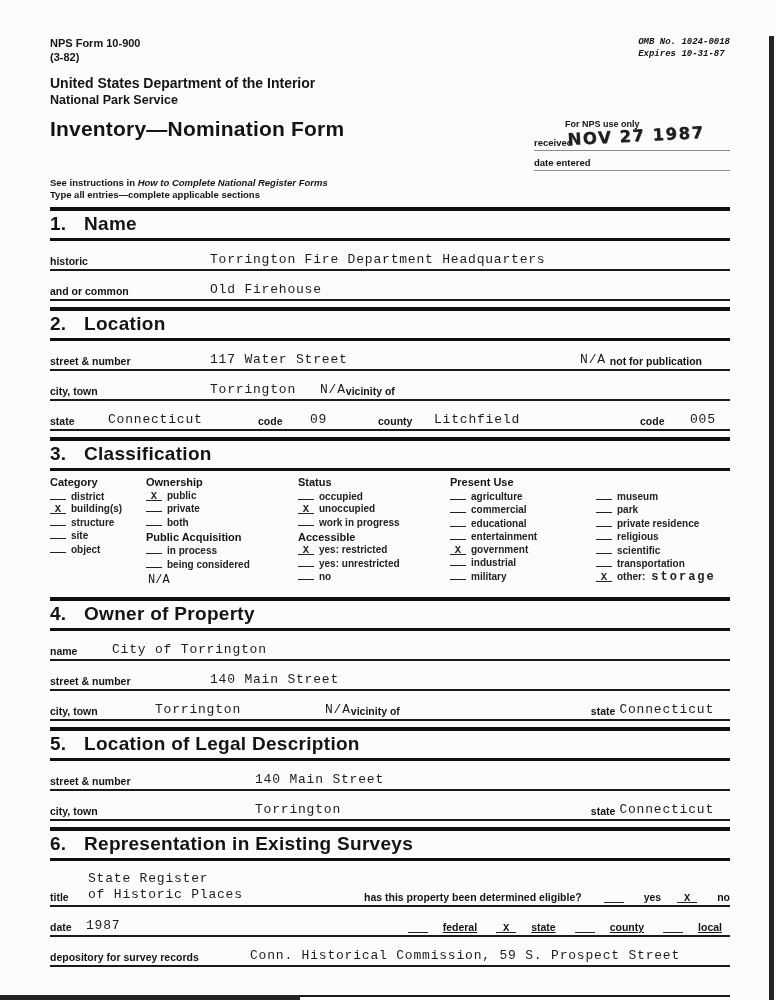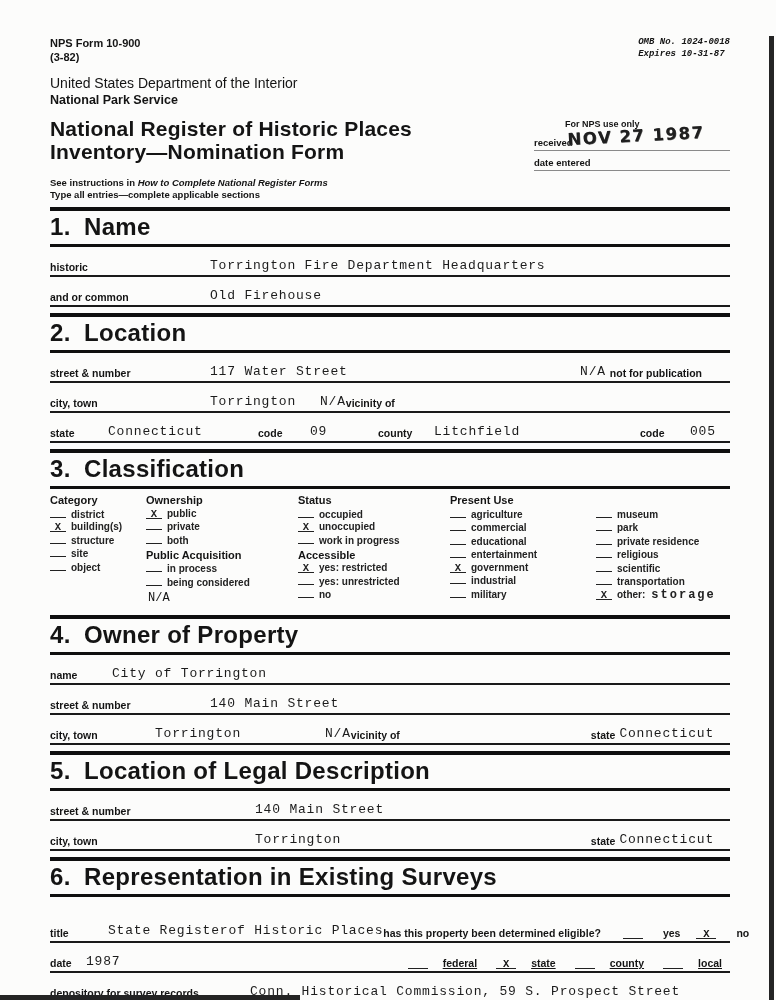--- a/index.html
+++ b/index.html
@@ -4,38 +4,38 @@
 <style>
   * { margin:0; padding:0; box-sizing:border-box; }
   body { background:#9a9a9a; font-family:"Liberation Sans", sans-serif; }
   .page { width:776px; height:1000px; background:#fcfcfb; position:relative; overflow:hidden; color:#141414; margin:0 auto; }
   .content { position:relative; padding:36px 46px 0 50px; }
 
   .toprow { display:flex; justify-content:space-between; align-items:flex-start; }
   .formno { font-size:11px; font-weight:bold; line-height:1.3; }
   .omb { font-family:"Liberation Mono","DejaVu Sans Mono",monospace; font-size:9px; font-style:italic; font-weight:bold; line-height:1.35; }
 
-  .dept { margin-top:10px; font-size:14px; font-weight:normal; }
+  .dept { margin-top:10px; font-size:14px; font-weight:bold; }
   .service { font-size:12.5px; font-weight:bold; margin-top:2px; }
 
   .titleband { display:flex; margin-top:10px; }
   .maintitle { flex:1; font-size:21px; font-weight:bold; line-height:1.12; letter-spacing:0.2px; }
   .npsbox { width:196px; flex:none; padding-top:2px; }
   .npsonly { font-size:9px; font-weight:bold;padding-left:31px; }
   .npsline { position:relative; height:22px; border-bottom:1px solid #8a8a8a; }
   .npsline.l2 { height:20px; }
   .npslab { position:absolute; left:0; bottom:2px; font-size:9.5px; font-weight:bold; }
   .stamp { position:absolute; left:34px; bottom:1px; font-family:"DejaVu Sans",sans-serif; font-weight:bold;
            font-size:16.5px; letter-spacing:1.5px; white-space:nowrap; transform:rotate(-3deg);
            transform-origin:left bottom; color:#1f1f1f; text-shadow:0.5px 0.5px 0.6px #555; }
 
   .instr { margin-top:6px; font-size:9.5px; font-weight:bold; line-height:1.3; }
 
   .sec { margin-top:6px; border-top:4px solid #0f0f0f; border-bottom:3px solid #0f0f0f;
-         padding:2px 0 3px; font-size:24px; font-weight:bold; letter-spacing:0.3px; }
+         padding:2px 0 3px; font-size:19px; font-weight:bold; letter-spacing:0.3px; }
   .secnum { display:inline-block; min-width:34px; }
 
   .frow { display:flex; align-items:flex-end; margin-top:6px; height:24px; padding-bottom:2px;
           border-bottom:2px solid #1a1a1a; }
   .frow.tall { height:40px; }
   .flabel { font-size:10.5px; font-weight:bold; white-space:nowrap; flex:none; }
   .fval { font-family:"Liberation Mono","DejaVu Sans Mono",monospace; font-size:13px; letter-spacing:0.8px;
           white-space:nowrap; flex:none; color:#1c1c1c; }
   .rgroup { margin-left:auto; display:flex; align-items:flex-end; gap:4px; }
   .mr28 { margin-right:28px; } .mr16 { margin-right:16px; }
@@ -51,21 +51,21 @@
   .cl { flex:none; width:16px; height:10px; border-bottom:1.3px solid #222; margin-right:5px; text-align:center;
         font-family:"Liberation Mono","DejaVu Sans Mono",monospace; font-size:10.5px; font-weight:bold; line-height:10px; }
   .cl.wide { width:20px; margin-right:4px; }
   .ct { white-space:nowrap; }
   .c1 { width:96px; flex:none; } .c2 { width:152px; flex:none; } .c3 { width:152px; flex:none; } .c4 { flex:1; }
   .c4cols { display:flex; }
   .c4a { width:146px; flex:none; } .c4b { flex:1; }
   .natyped { font-family:"Liberation Mono","DejaVu Sans Mono",monospace; font-size:12px; margin-top:3px; margin-left:2px; }
   .otherval { font-family:"Liberation Mono","DejaVu Sans Mono",monospace; font-size:12px; letter-spacing:2px; margin-left:6px; }
 
-  .stack { display:flex; flex-direction:row; justify-content:flex-end;margin-left:20px; }
+  .stack { display:flex; flex-direction:column; justify-content:flex-end; }
   .stack .fval { line-height:16px; }
   .elig { gap:16px; }
   .elig .q { margin-right:6px; }
   .lvl { gap:11px;text-decoration:underline; }
   .lvl .flabel { margin-right:8px; }
 
   .scanright { position:absolute; top:36px; right:2px; width:5px; height:964px; background:#242424; }
   .scanbottom { position:absolute; left:0; bottom:0; width:300px; height:5px; background:#242424; }
 </style>
 </head>
@@ -83,21 +83,20 @@
         <div>OMB No. 1024-0018</div>
         <div>Expires 10-31-87</div>
       </div>
     </div>
 
     <div class="dept">United States Department of the Interior</div>
     <div class="service">National Park Service</div>
 
     <div class="titleband">
       <div class="maintitle">
-        <div>National Register of Historic Places</div>
         <div>Inventory—Nomination Form</div>
       </div>
       <div class="npsbox">
         <div class="npsonly">For NPS use only</div>
         <div class="npsline">
           <span class="npslab">received</span>
           <span class="stamp">NOV 27 1987</span>
         </div>
         <div class="npsline l2">
           <span class="npslab">date entered</span>

